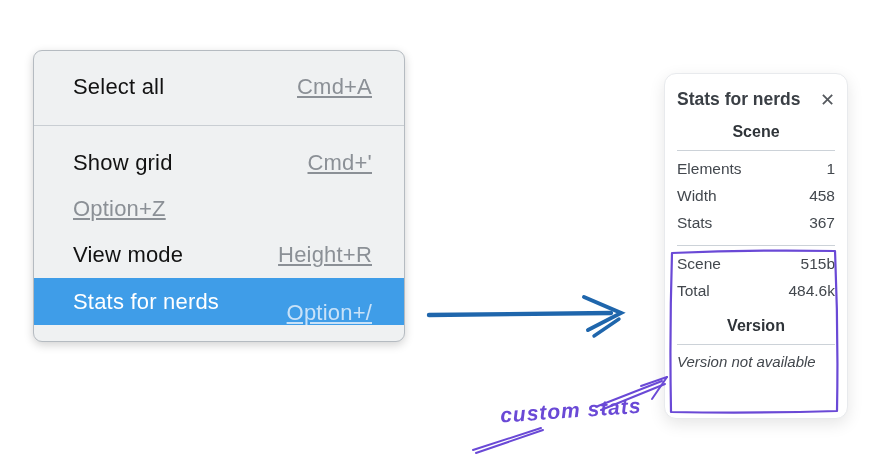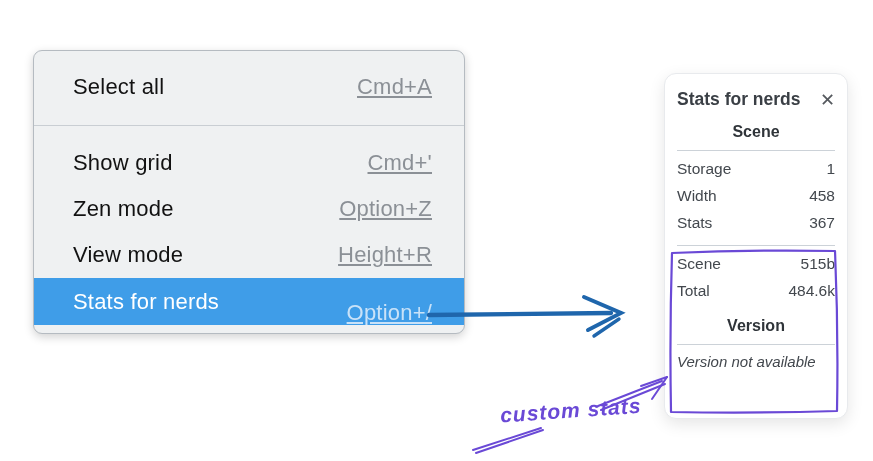--- a/index.html
+++ b/index.html
@@ -2,24 +2,24 @@
 <html><head>
 <meta charset="utf-8">
 <style>
   html,body{margin:0;padding:0;}
   body{
     width:873px;height:461px;position:relative;background:#ffffff;overflow:hidden;
     font-family:"Liberation Sans","DejaVu Sans",sans-serif;
   }
   
   .menu{
-    position:absolute;left:33px;top:50px;width:432px;
+    position:absolute;left:33px;top:50px;width:372px;
     background:#eff1f2;border:1px solid #b5bbc1;border-radius:9px;
     box-shadow:0 3px 10px rgba(0,0,0,.18);
-    padding:13px 0 8px;box-sizing:border-box;
+    padding:13px 0 16px;box-sizing:border-box;
   }
   .menu-item{
     height:46px;display:flex;align-items:center;justify-content:space-between;
     padding:0 32px 0 39px;font-size:22px;color:#121212;letter-spacing:.2px;
   }
   .menu-item .shortcut{color:#8b9096;text-decoration:underline;}
   .menu-item.highlighted{background:#3f9de8;height:47px;color:#ffffff;}
   .menu-item.highlighted .shortcut{color:#c9e2f8;margin-top:22px;}
   .menu-divider{height:1px;background:#c9ced3;margin:15px 0 14px;}
   
@@ -56,21 +56,20 @@
   <div class="menu-item">
     <span>Select all</span>
     <span class="shortcut">Cmd+A</span>
   </div>
   <div class="menu-divider"></div>
   <div class="menu-item">
     <span>Show grid</span>
     <span class="shortcut">Cmd+'</span>
   </div>
   <div class="menu-item">
-    <span>Zen mode</span>
     <span class="shortcut">Option+Z</span>
   </div>
   <div class="menu-item">
     <span>View mode</span>
     <span class="shortcut">Height+R</span>
   </div>
   <div class="menu-item highlighted">
     <span>Stats for nerds</span>
     <span class="shortcut">Option+/</span>
   </div>
@@ -78,21 +77,21 @@
 
 <div class="stats-panel">
   <div class="panel-title-row">
     <span class="panel-title">Stats for nerds</span>
     <button class="panel-close">✕</button>
   </div>
 
   <div class="section-header">Scene</div>
   <hr class="rule">
   <div class="stat-row">
-    <span class="stat-label">Storage</span>
+    <span class="stat-label">Elements</span>
     <span class="stat-value">1</span>
   </div>
   <div class="stat-row">
     <span class="stat-label">Width</span>
     <span class="stat-value">458</span>
   </div>
   <div class="stat-row">
     <span class="stat-label">Stats</span>
     <span class="stat-value">367</span>
   </div>

